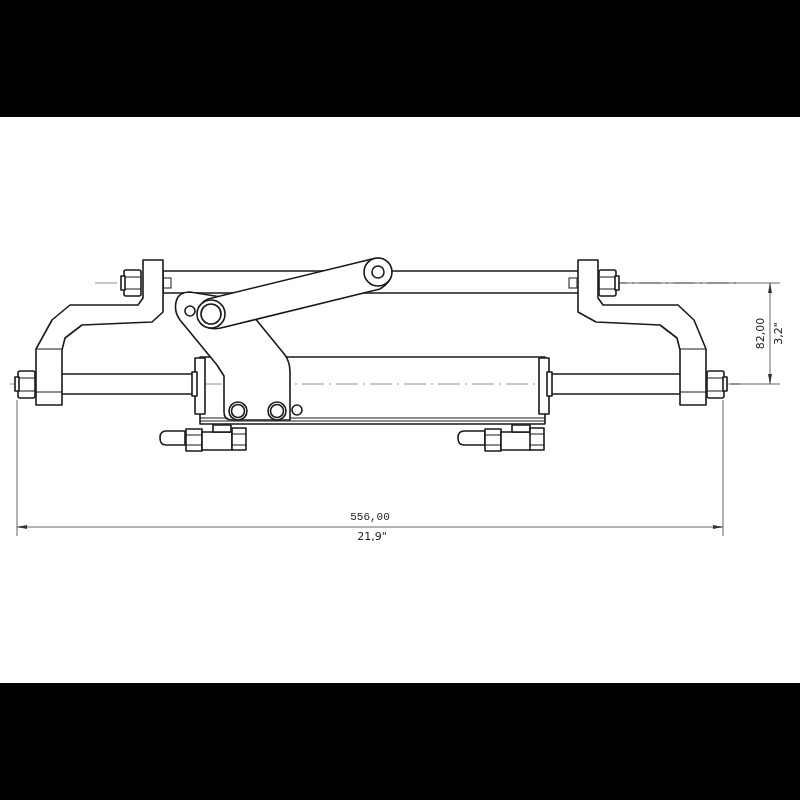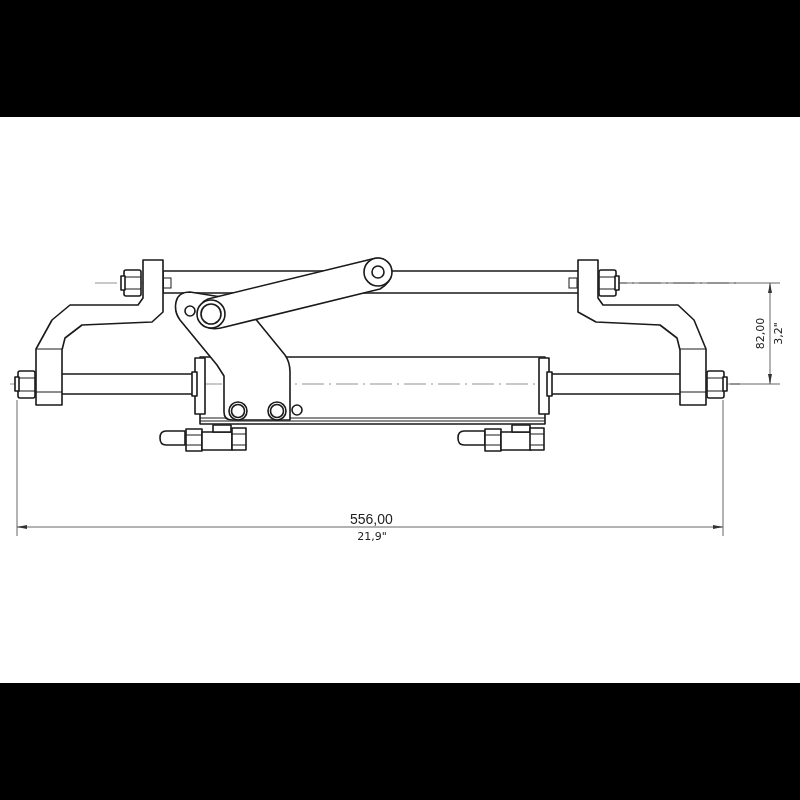--- a/index.html
+++ b/index.html
@@ -139,19 +139,19 @@
 
   <g>
     <line class="dim" x1="620" y1="283" x2="780" y2="283"></line>
     <line class="dim" x1="730" y1="384" x2="780" y2="384"></line>
     <line class="dim" x1="770" y1="283" x2="770" y2="384"></line>
     <path d="M770,283 L768,293 L772,293 Z" fill="#333"></path>
     <path d="M770,384 L768,374 L772,374 Z" fill="#333"></path>
   </g>
 </svg>
 
-<div style="position:absolute;left:350px;top:511px;width:40px;text-align:center;font-family:Liberation Sans, sans-serif;font-size:14px;color:#222;">556,00</div>
+<div style="position:absolute;left:350px;top:511px;width:40px;text-align:center;font-family:Liberation Mono, monospace;font-size:11px;color:#222;">556,00</div>
 <div style="position:absolute;left:352px;top:530px;width:40px;text-align:center;font-family:'DejaVu Sans',sans-serif;font-size:11px;color:#222;">21,9"</div>
 
 <div style="position:absolute;left:738px;top:327px;width:44px;text-align:center;font-family:'DejaVu Sans',sans-serif;font-size:11px;color:#222;transform:rotate(-90deg);transform-origin:center;">82,00</div>
 <div style="position:absolute;left:756px;top:327px;width:44px;text-align:center;font-family:'DejaVu Sans',sans-serif;font-size:11px;color:#222;transform:rotate(-90deg);transform-origin:center;">3,2"</div>
 
 <div class="band-bottom"></div>
 
 </body></html>

